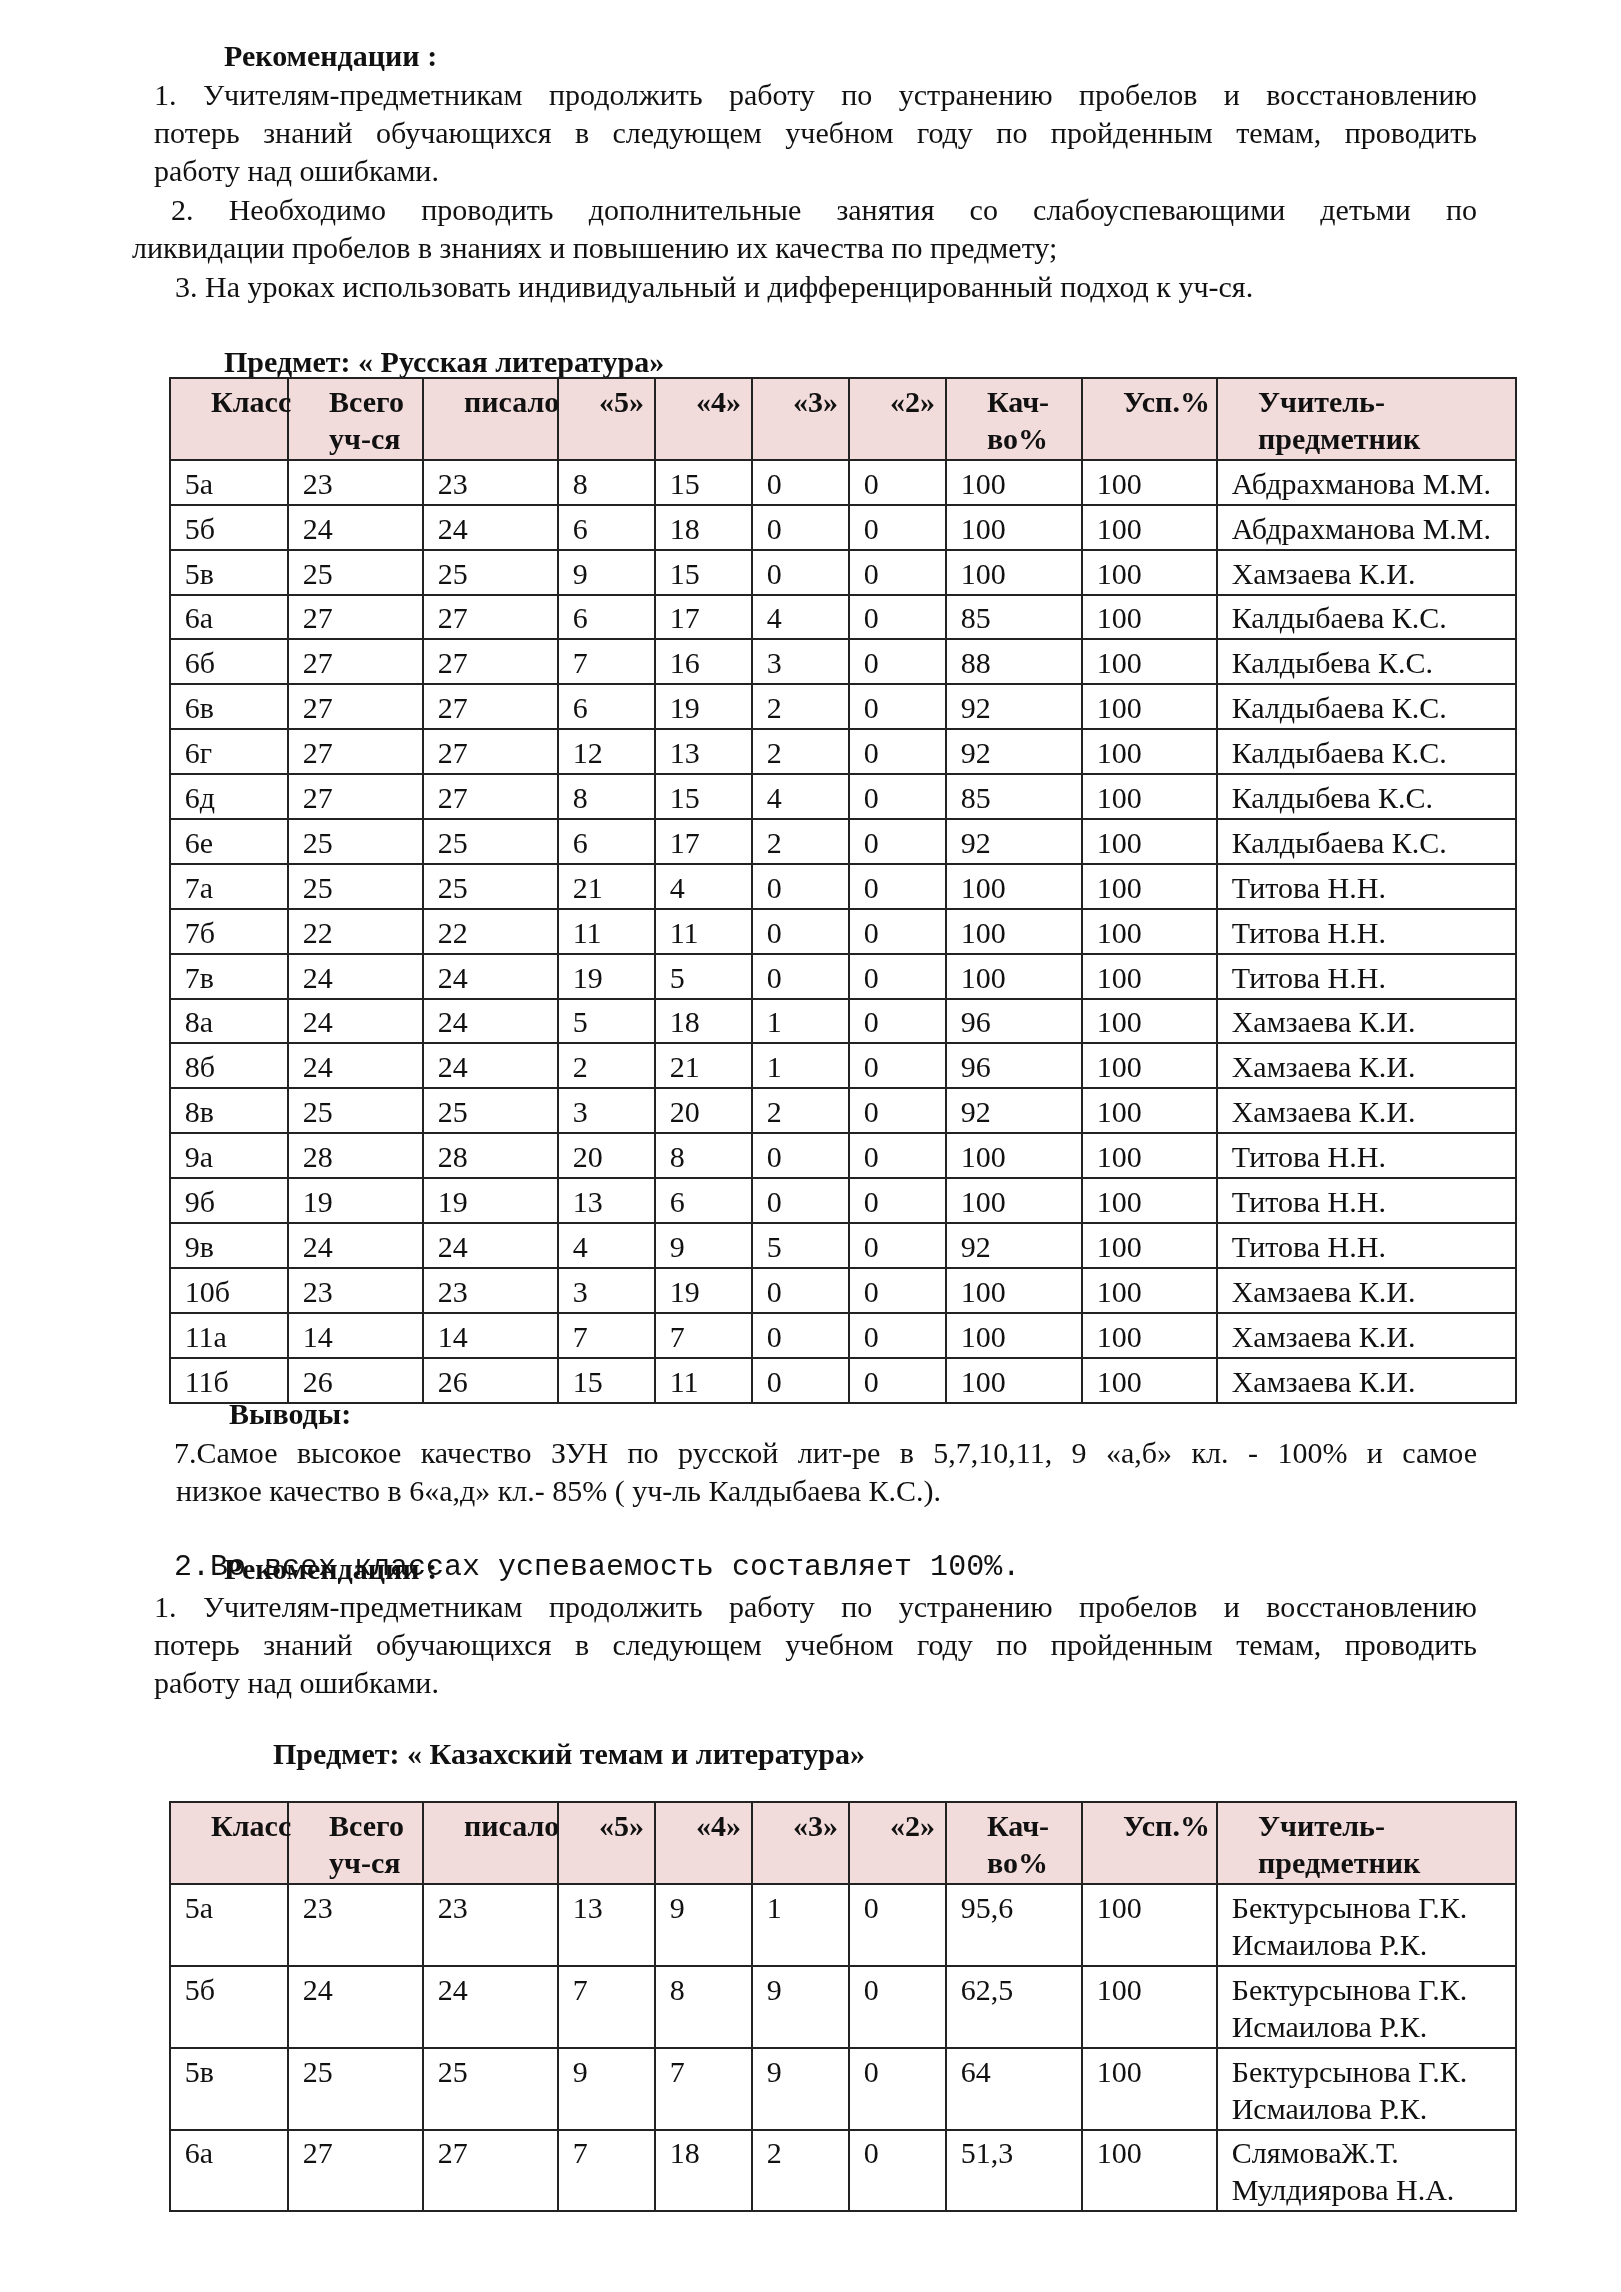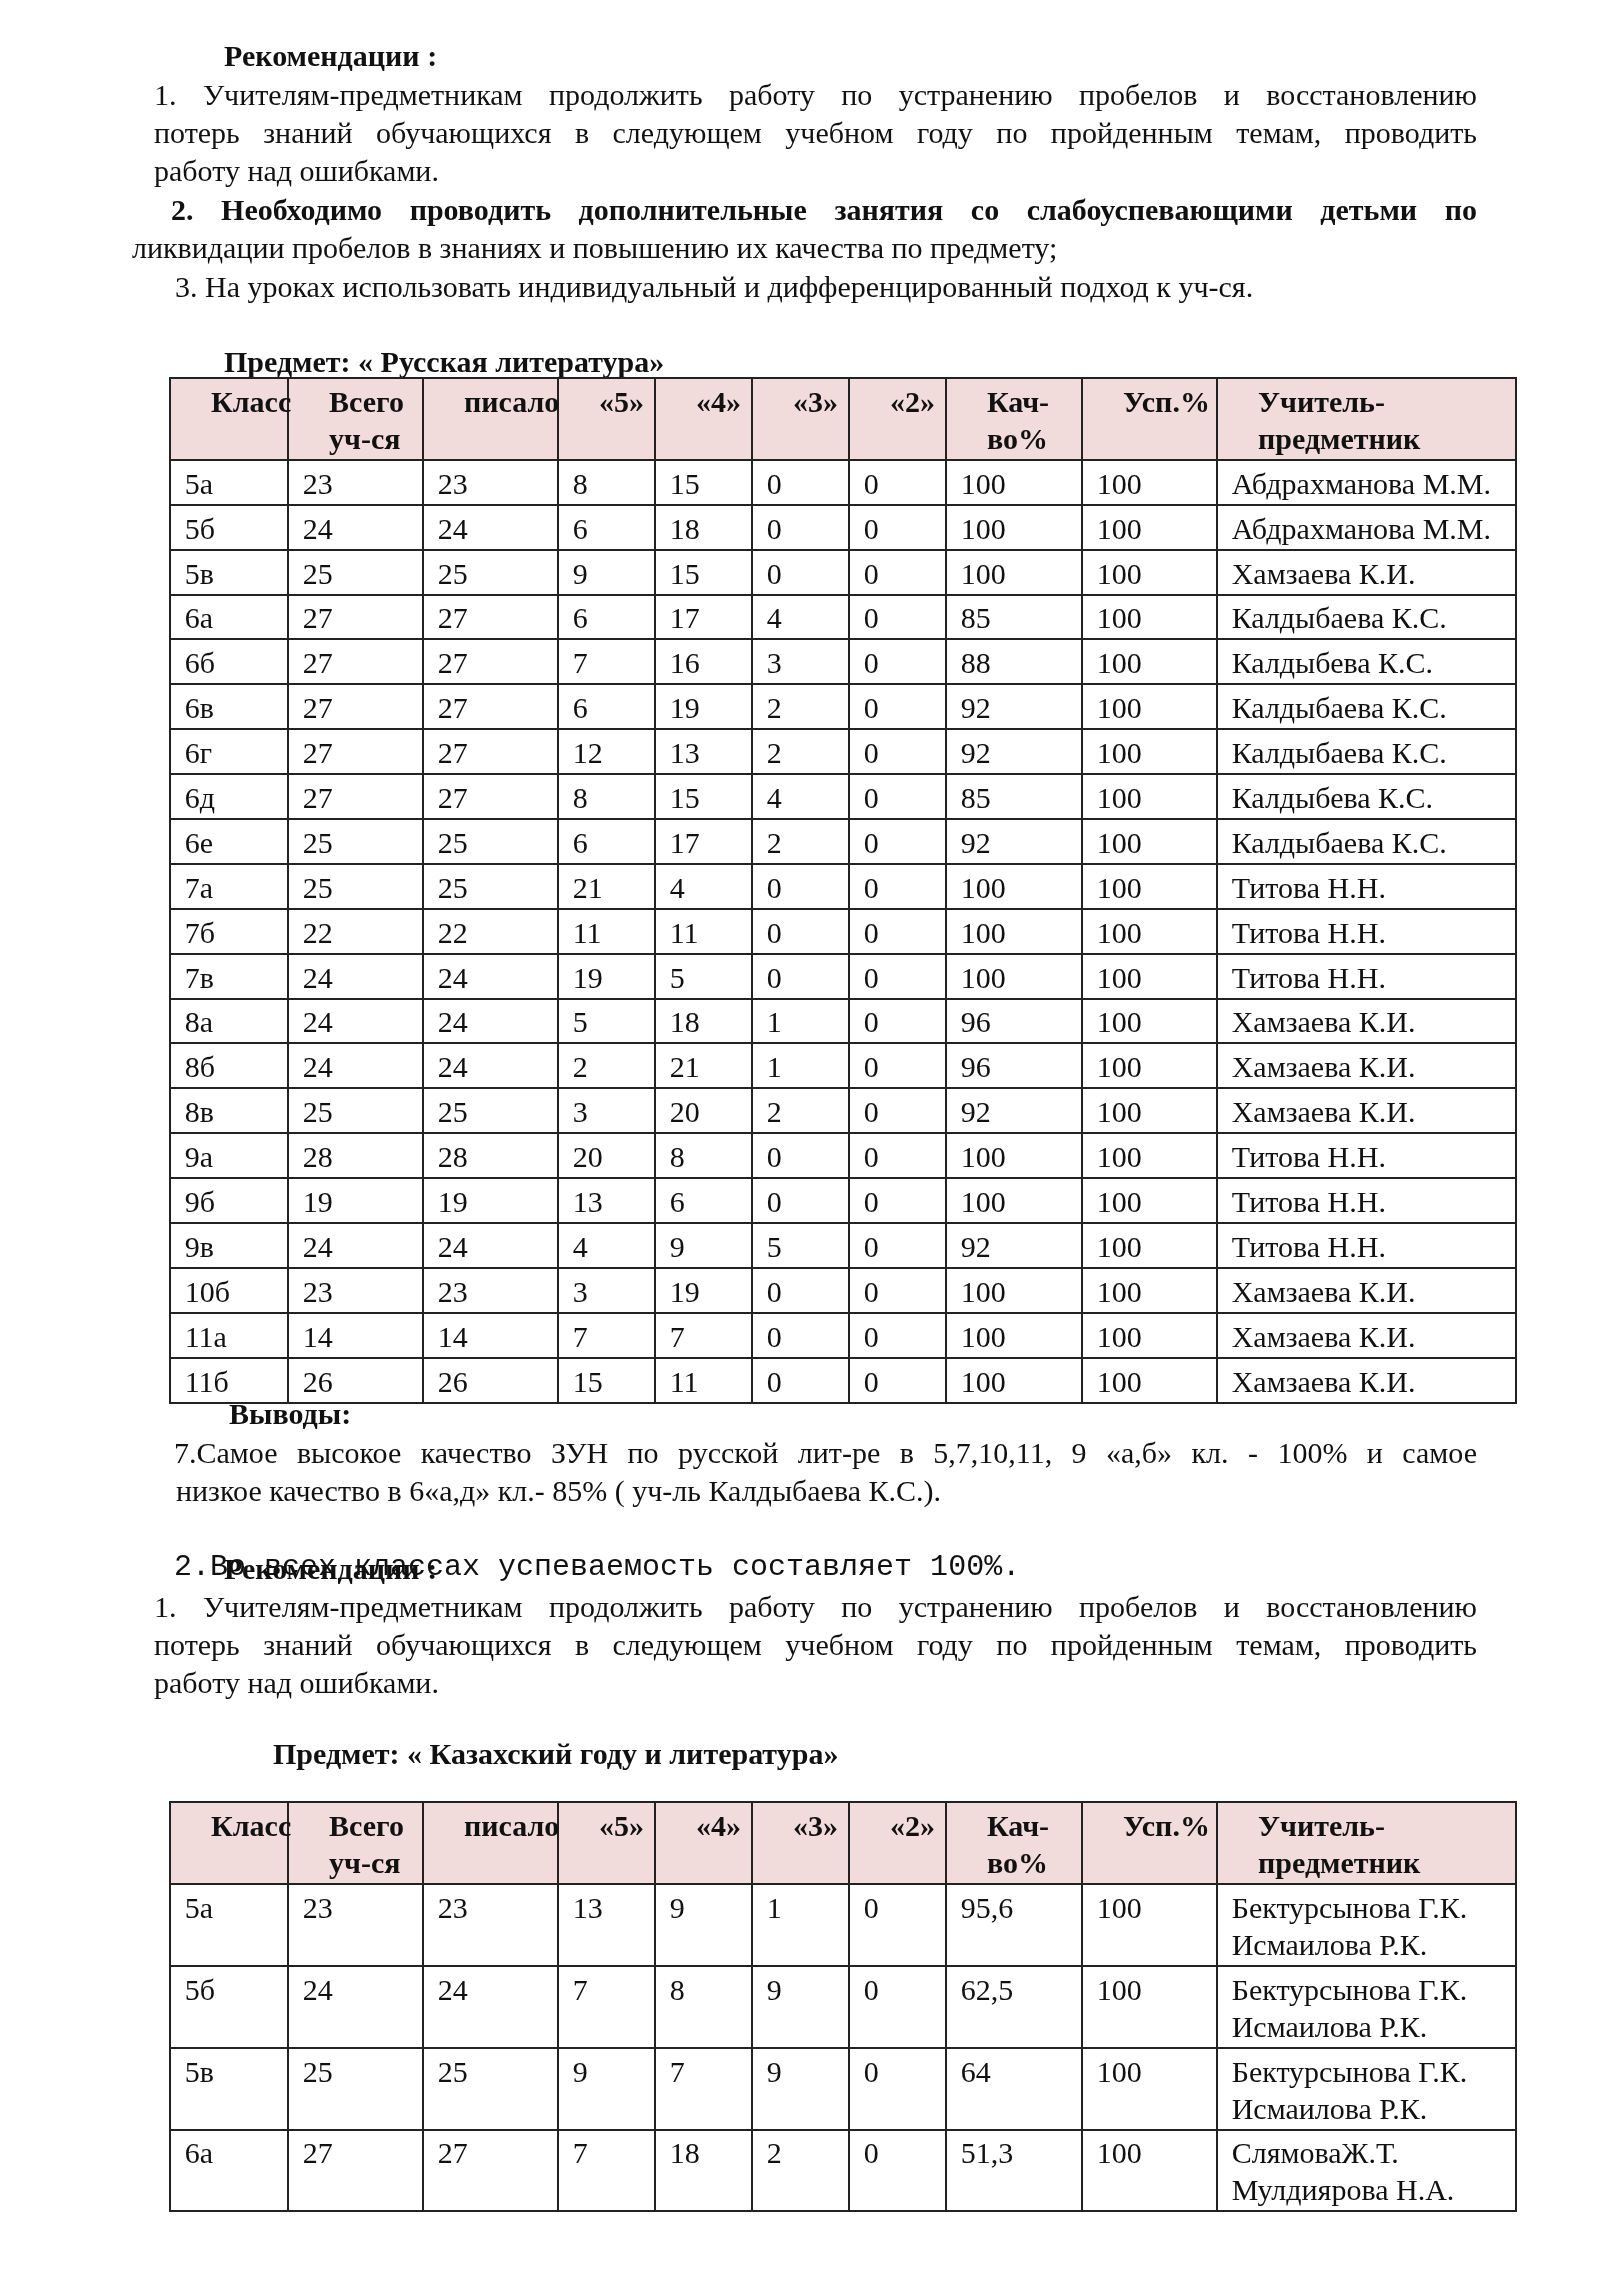--- a/index.html
+++ b/index.html
@@ -36,21 +36,21 @@
 
   <div class="heading" style="left:216px; top:39px;">Рекомендации :</div>
 
   <div class="para justify" style="left:154px; top:76px; width:1323px;">
     <span class="line justify">1.   Учителям-предметникам  продолжить работу по устранению пробелов и восстановлению</span>
     <span class="line justify">потерь  знаний обучающихся в следующем учебном году по пройденным темам, проводить</span>
     <span class="line" style="text-align-last:left;">работу над ошибками.</span>
   </div>
 
   <div class="para" style="left:132px; top:191px; width:1345px;">
-    <span class="line justify" style="padding-left:39px;font-weight:bold;">2. Необходимо  проводить  дополнительные  занятия  со  слабоуспевающими  детьми    по</span>
+    <span class="line justify" style="padding-left:39px;">2. Необходимо  проводить  дополнительные  занятия  со  слабоуспевающими  детьми    по</span>
     <span class="line">ликвидации пробелов  в знаниях и повышению их качества по предмету;</span>
   </div>
 
   <div class="para" style="left:175px; top:268px; width:1304px;">
     <span class="line">3.   На уроках использовать индивидуальный и дифференцированный подход к уч-ся.</span>
   </div>
 
   <div class="heading" style="left:216px; top:345px;">Предмет: « Русская литература»</div>
 
   <table class="grades" id="table-russian" style="top:377px;">
@@ -347,21 +347,21 @@
   </div>
 
   <div class="heading" style="left:216px; top:1552px;">Рекомендации :</div>
 
   <div class="para" style="left:154px; top:1588px; width:1323px;">
     <span class="line justify">1.   Учителям-предметникам  продолжить работу по устранению пробелов и восстановлению</span>
     <span class="line justify">потерь  знаний обучающихся в следующем учебном году по пройденным темам, проводить</span>
     <span class="line">работу над ошибками.</span>
   </div>
 
-  <div class="heading" style="left:265px; top:1737px;">Предмет: « Казахский году и литература»</div>
+  <div class="heading" style="left:265px; top:1737px;">Предмет: « Казахский темам и литература»</div>
 
   <table class="grades" id="table-kazakh" style="top:1801px;">
     <colgroup>
       <col class="c0">
         <col class="c1">
         <col class="c2">
         <col class="c3">
         <col class="c4">
       <col class="c5">
         <col class="c6">

